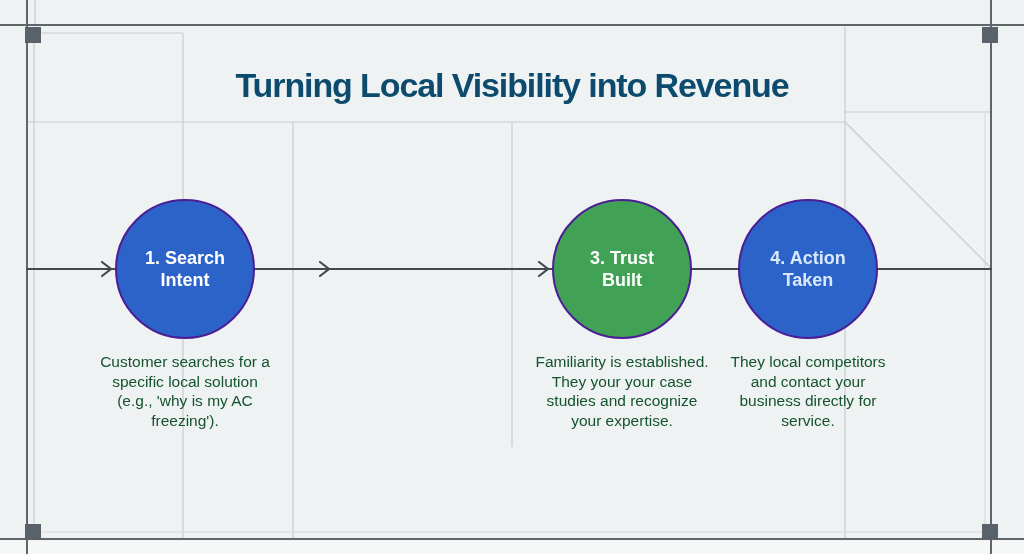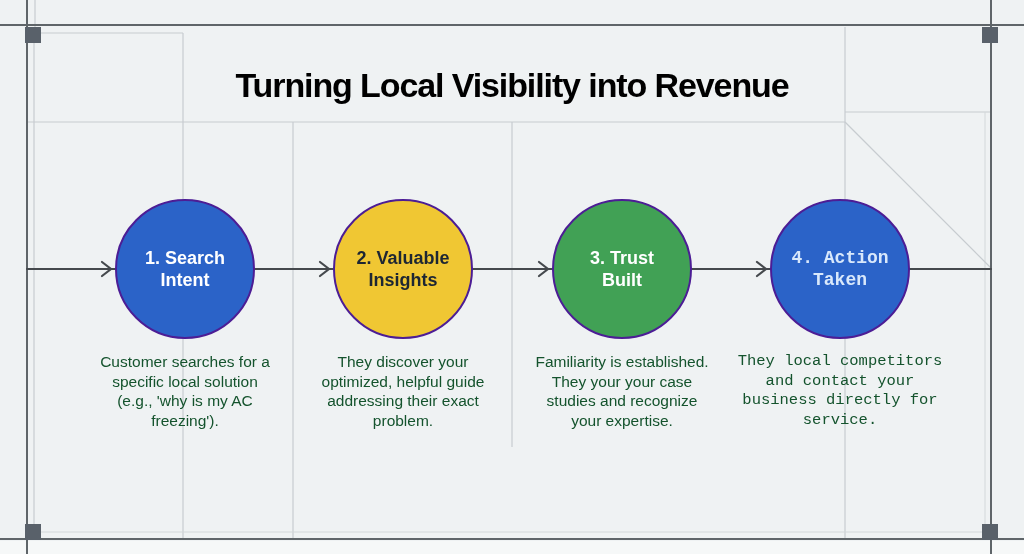--- a/index.html
+++ b/index.html
@@ -6,24 +6,24 @@
   body{
     width:1024px;height:554px;overflow:hidden;
     font-family:"Liberation Sans","DejaVu Sans",sans-serif;
     background:#eff2f3;
   }
   .canvas{position:relative;width:1024px;height:554px;background:#eff2f3;}
   .layer{position:absolute;left:0;top:0;width:1024px;height:554px;}
   .title{
     position:absolute;left:0;top:66px;width:1024px;margin:0;
     text-align:center;font-size:34px;font-weight:bold;letter-spacing:-1.1px;
-    color:#000000;
+    color:#0c4a6e;
   }
   .stage{position:absolute;top:199px;width:220px;}
-  .s0{left:75px;} .s1{left:293px;} .s2{left:512px;} .s3{left:730px;font-family:Liberation Mono, monospace;}
+  .s0{left:75px;} .s1{left:293px;} .s2{left:512px;} .s3{left:698px;}
   .circle{
     width:140px;height:140px;margin:0 auto;border-radius:50%;
     border:2px solid #4c1d95;box-sizing:border-box;
     display:flex;align-items:center;justify-content:center;text-align:center;
     font-size:18px;font-weight:bold;line-height:1.25;white-space:pre-line;
   }
   .caption{
     margin-top:13px;text-align:center;
     font-size:15.5px;line-height:1.26;color:#14532d;white-space:pre-line;
   }
@@ -79,28 +79,20 @@
 
   <div class="stage s0">
     <div class="circle" style="background: rgb(43, 99, 200); color: rgb(255, 255, 255);">1. Search
 Intent</div>
     <div class="caption">Customer searches for a
 specific local solution
 (e.g., 'why is my AC
 freezing').</div>
   </div>
 
-  <div class="stage s1">
-    <div class="circle" style="background: rgb(240, 199, 51); color: rgb(29, 38, 51);">2. Valuable
-Insights</div>
-    <div class="caption">They discover your
-optimized, helpful guide
-addressing their exact
-problem.</div>
-  </div>
 
   <div class="stage s2">
     <div class="circle" style="background: rgb(65, 161, 85); color: rgb(255, 255, 255);">3. Trust
 Built</div>
     <div class="caption">Familiarity is established.
 They your your case
 studies and recognize
 your expertise.</div>
   </div>
 

